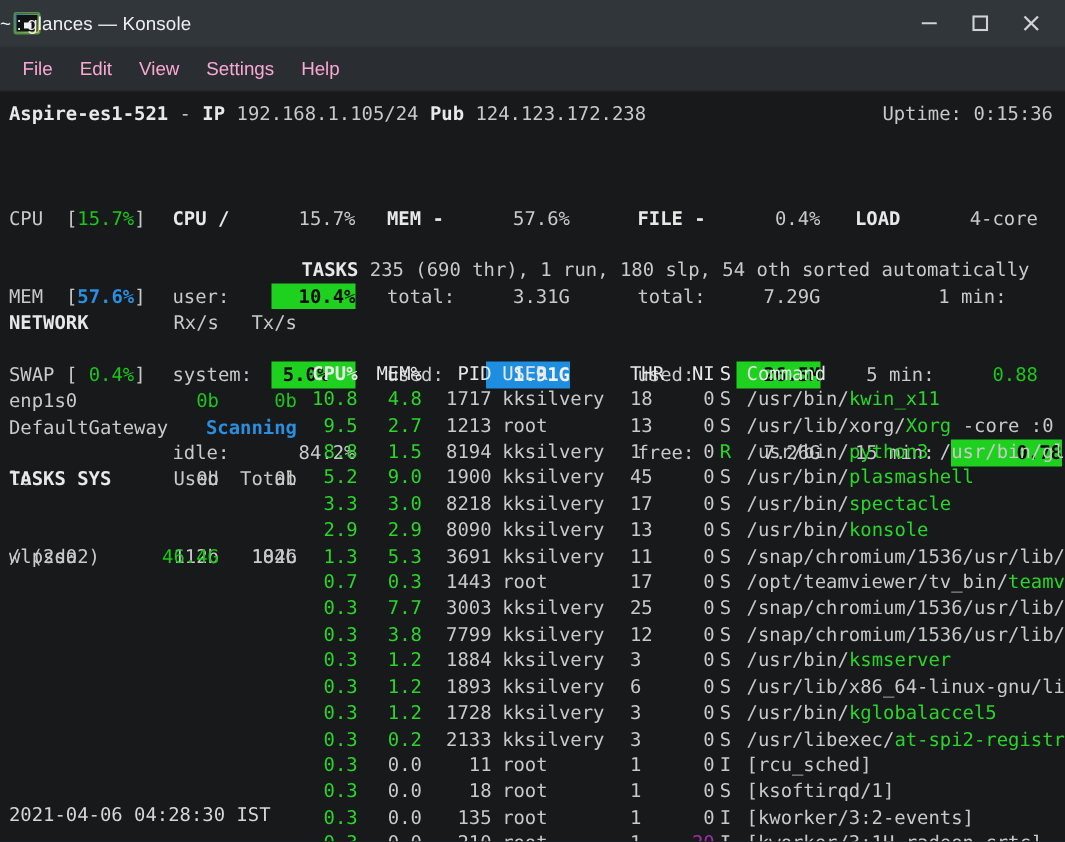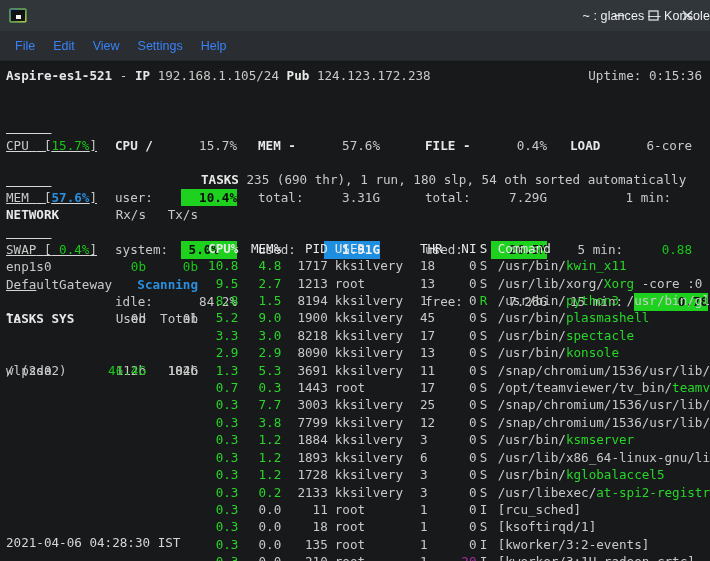--- a/index.html
+++ b/index.html
@@ -56,21 +56,21 @@
     position: absolute;
     left: 5px;
     top: 5px;
     width: 5px;
     height: 4px;
     background: #f2f2f2;
   }
   #window-title {
     position: absolute;
     left: 0; right: 0;
-    text-align: right;
+    text-align: left;
     font-family: "Liberation Sans", sans-serif;
     font-size: 12.5px;
     color: #eff0f1;
     letter-spacing: 0.1px;
     pointer-events: none;
   }
   .win-btns {
     margin-left: auto;
     display: flex;
     align-items: center;
@@ -92,21 +92,21 @@
     min-height: 28px;
     background: #2a2e32;
     display: flex;
     align-items: center;
     padding-left: 6px;
     border-bottom: 1px solid #232629;
   }
   .menu-item {
     font-family: "Liberation Sans", sans-serif;
     font-size: 12.5px;
-    color: #3b82f6;
+    color: #f9a8d4;
     padding: 4px 9px;
     white-space: nowrap;
   }
 
   
   #terminal {
     flex: 1;
     background: #17191a;
     position: relative;
     overflow: hidden;
@@ -139,21 +139,21 @@
     background: #1e8fe0;
     color: #f2f2f2;
     font-weight: bold;
   }
 
   
   #hostline { top: 6px; left: 6px; }
   #uptime   { top: 6px; right: 8px; }
 
   
-  #quicklook { top: 41px; left: 6px; text-decoration: underline; }
+  #quicklook { top: 41px; left: 6px; }
   #cpublock  { top: 41px; left: 115px; }
   #memblock  { top: 41px; left: 258px; }
   #swapblock { top: 41px; left: 425px; }
   #loadblock { top: 41px; left: 570px; }
 
   #netblock  { top: 110px; left: 6px; }
   #gwblock   { top: 180px; left: 6px; }
   #fsblock   { top: 214px; left: 6px; }
 
   #tasksline { top: 110px; left: 201px; }
@@ -249,21 +249,21 @@
     </div>
 
     <div class="abs" id="swapblock">
       <div class="row"><span class="c-white bold" style="display:inline-block;width:66px;">FILE -</span><span class="c-grey" style="display:inline-block;width:56px;text-align:right;"> 0.4%</span></div>
       <div class="row"><span class="c-grey" style="display:inline-block;width:66px;">total:</span><span class="c-grey" style="display:inline-block;width:56px;text-align:right;">7.29G</span></div>
       <div class="row"><span class="c-grey" style="display:inline-block;width:66px;">used:</span><span class="hl-green" style="display:inline-block;width:56px;text-align:right;">26.5M</span></div>
       <div class="row"><span class="c-grey" style="display:inline-block;width:66px;">free:</span><span class="c-grey" style="display:inline-block;width:56px;text-align:right;">7.26G</span></div>
     </div>
 
     <div class="abs" id="loadblock">
-      <div class="row"><span class="c-white bold" style="display:inline-block;width:64px;">LOAD</span><span class="c-grey" style="display:inline-block;width:58px;text-align:right;">6-core</span></div>
+      <div class="row"><span class="c-white bold" style="display:inline-block;width:64px;">LOAD</span><span class="c-grey" style="display:inline-block;width:58px;text-align:right;">4-core</span></div>
       <div class="row"><span class="c-grey" style="display:inline-block;width:64px;margin-left:48px;"> 1 min:</span><span class="c-grey" style="display:inline-block;width:58px;text-align:right;">0.63</span></div>
       <div class="row"><span class="c-grey" style="display:inline-block;width:64px;"> 5 min:</span><span class="c-green" style="display:inline-block;width:58px;text-align:right;">0.88</span></div>
       <div class="row"><span class="c-grey" style="display:inline-block;width:64px;">15 min:</span><span class="hl-green" style="display:inline-block;width:58px;text-align:right;padding-left:16px;">0.78</span></div>
     </div>
 
     <div class="abs" id="netblock">
       <div class="row"><span class="c-white bold" style="display:inline-block;width:88px;">NETWORK</span><span class="c-grey" style="display:inline-block;width:52px;text-align:right;">Rx/s</span><span class="c-grey" style="display:inline-block;width:52px;text-align:right;">Tx/s</span></div>
       <div class="row"><span class="c-grey" style="display:inline-block;width:88px;">enp1s0</span><span class="c-green" style="display:inline-block;width:52px;text-align:right;">0b</span><span class="c-green" style="display:inline-block;width:52px;text-align:right;">0b</span></div>
       <div class="row"><span class="c-grey" style="display:inline-block;width:88px;">lo</span><span class="c-grey" style="display:inline-block;width:52px;text-align:right;">0b</span><span class="c-grey" style="display:inline-block;width:52px;text-align:right;">0b</span></div>
       <div class="row"><span class="c-grey" style="display:inline-block;width:88px;">wlp2s0</span><span class="c-grey" style="display:inline-block;width:52px;text-align:right;">112b</span><span class="c-grey" style="display:inline-block;width:52px;text-align:right;">184b</span></div>

